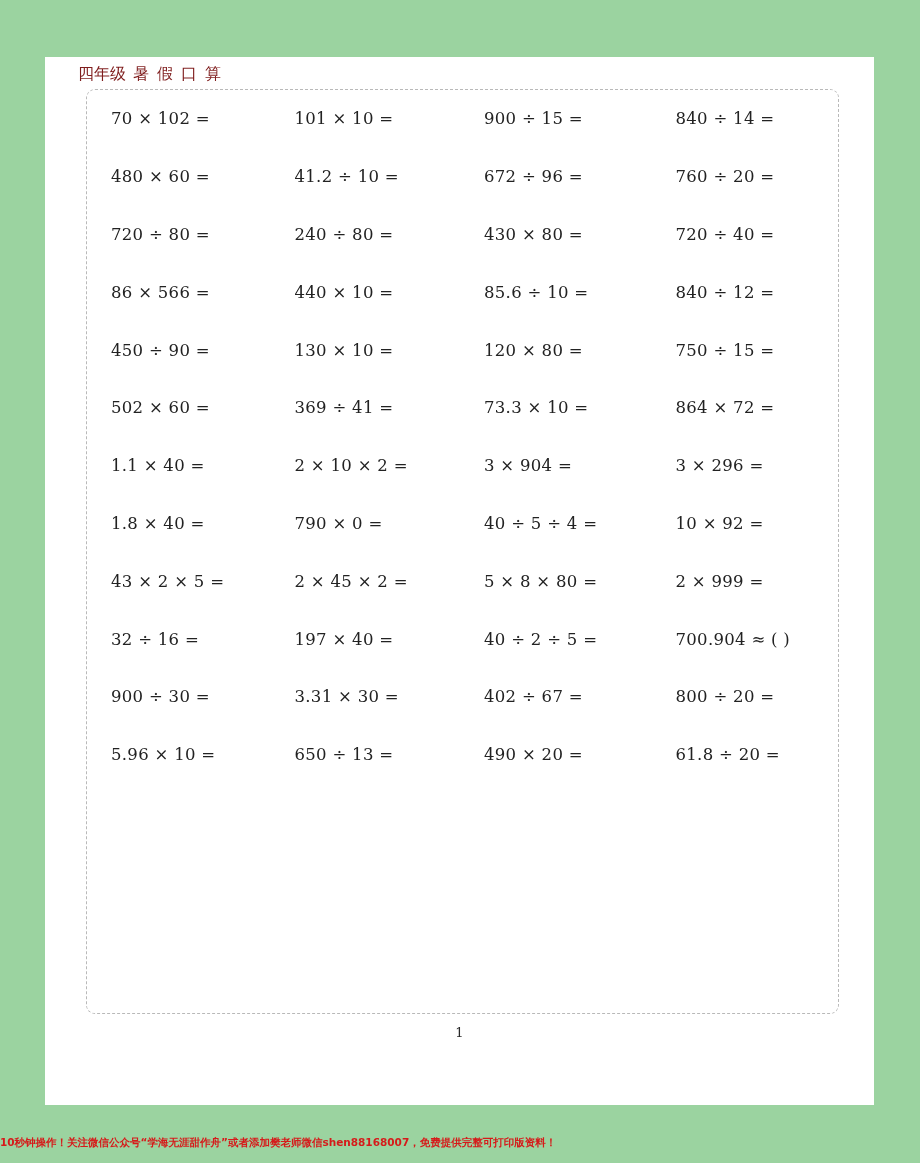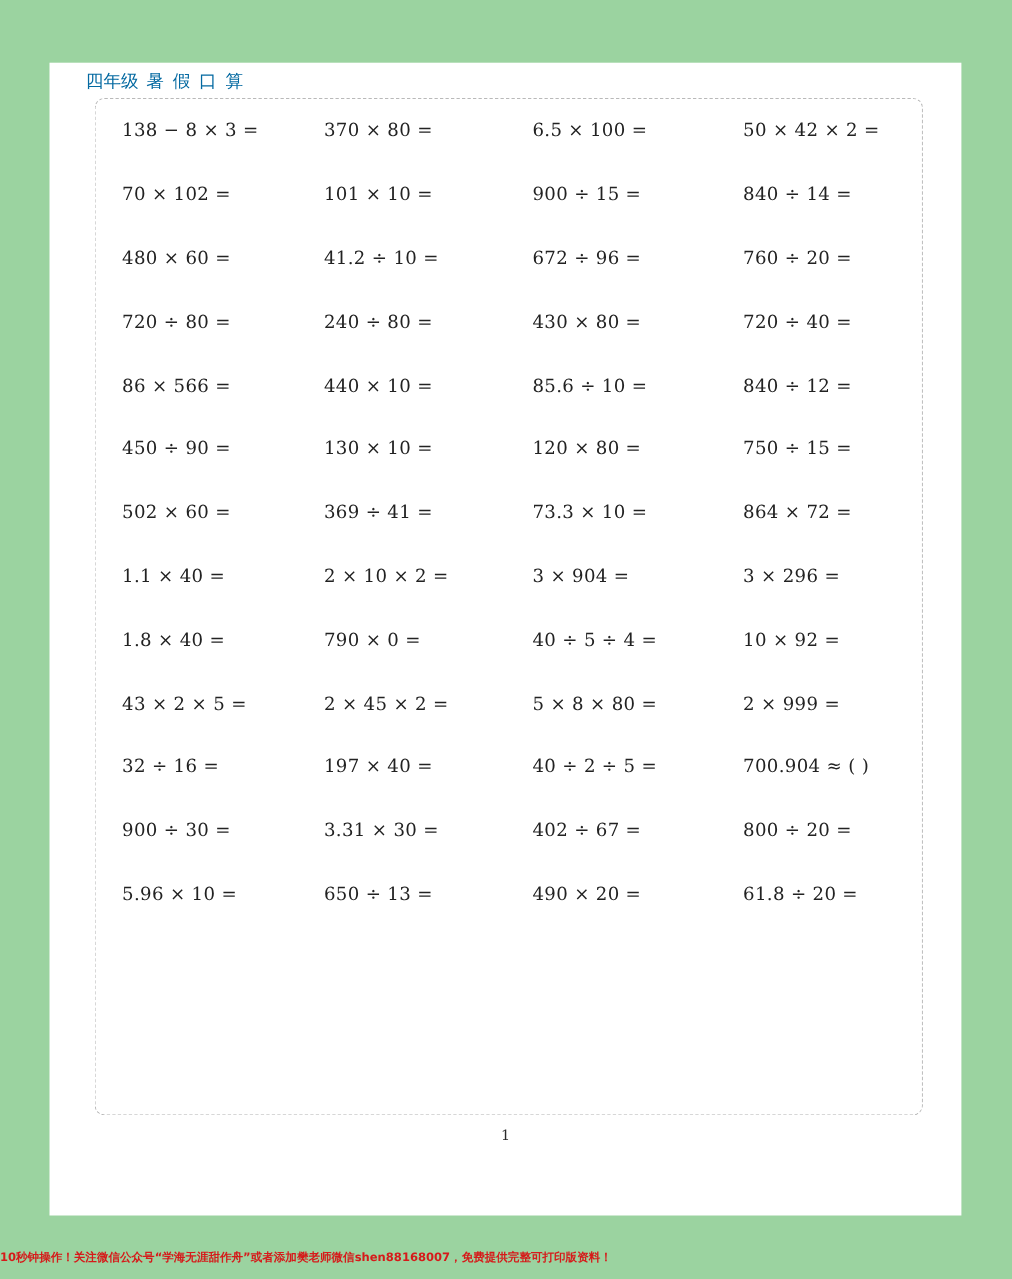--- a/index.html
+++ b/index.html
@@ -25,21 +25,21 @@
     background: #ffffff;
   }
 
   
   #worksheet-title {
     position: absolute;
     left: 33px;
     top: 7px;
     font-family: "DejaVu Serif", "Liberation Serif", serif;
     font-size: 16px;
-    color: #0369a1;
+    color: #7f1d1d;
     letter-spacing: 1px;
     white-space: nowrap;
   }
   #worksheet-title .t-grade { letter-spacing: 0px; }
   #worksheet-title .t-sp { display: inline-block; width: 7px; }
 
   
   #problem-frame {
     position: absolute;
     left: 41px;
@@ -106,26 +106,20 @@
 
 <div id="paper">
 
   <div id="worksheet-title">
     <span class="t-grade">四年级</span><span class="t-sp"></span><span>暑</span><span class="t-sp"></span><span>假</span><span class="t-sp"></span><span>口</span><span class="t-sp"></span><span>算</span>
   </div>
 
   <div id="problem-frame">
     <div id="problem-grid">
 
-      <div class="problem-row">
-        <div class="problem-cell c0">138 − 8 × 3 =</div>
-        <div class="problem-cell c1">370 × 80 =</div>
-        <div class="problem-cell c2">6.5 × 100 =</div>
-        <div class="problem-cell c3">50 × 42 × 2 =</div>
-      </div>
 
       <div class="problem-row">
         <div class="problem-cell c0">70 × 102 =</div>
         <div class="problem-cell c1">101 × 10 =</div>
         <div class="problem-cell c2">900 ÷ 15 =</div>
         <div class="problem-cell c3">840 ÷ 14 =</div>
       </div>
 
       <div class="problem-row">
         <div class="problem-cell c0">480 × 60 =</div>

